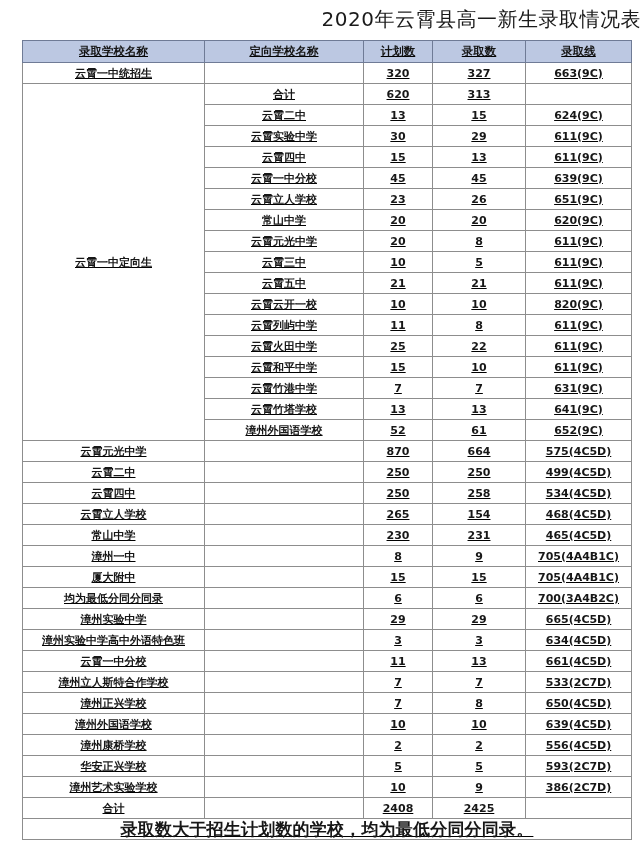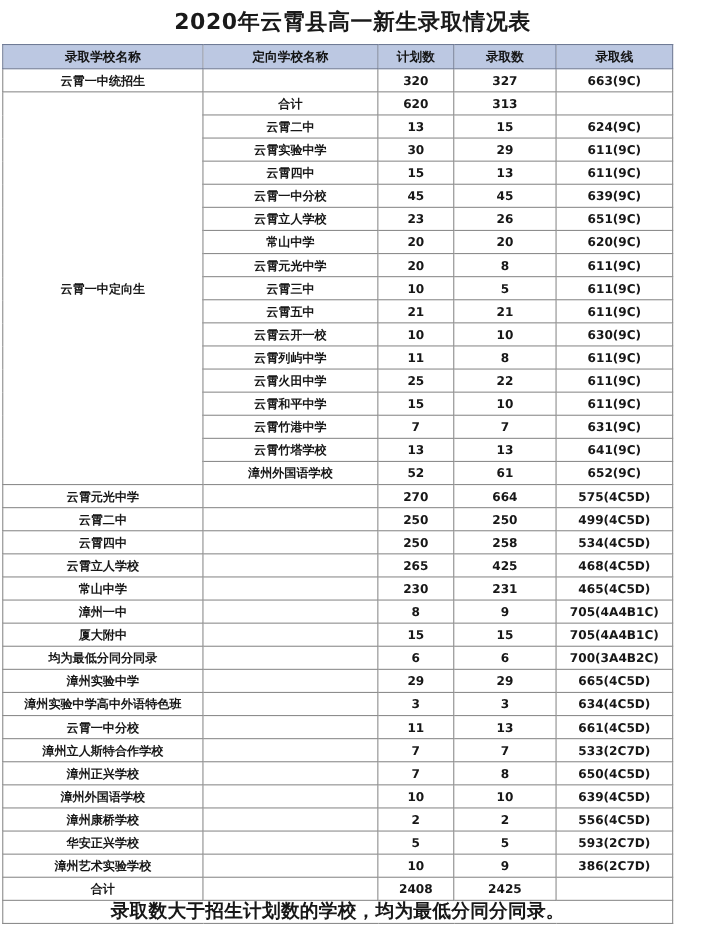--- a/index.html
+++ b/index.html
@@ -12,34 +12,35 @@
     font-family: "DejaVu Sans", "Liberation Sans", sans-serif;
   }
   #page {
     position: relative;
     width: 641px;
     height: 849px;
     background: #ffffff;
     overflow: hidden;
   }
   #title {
-    text-align: center;
+    text-align: right;
     font-size: 20px;
-    font-weight: bold;
+    font-weight: normal;
     color: #1a1a1a;
     letter-spacing: 0.5px;
     padding-top: 7px;
     padding-bottom: 6px;
     line-height: 24px;
   }
   #table-wrap {
     position: absolute;
-    left: 2px;
+    left: 22px;
     top: 40px;
     width: 609px;
+    text-decoration: underline;
   }
   table.recruit {
     border-collapse: collapse;
     width: 609px;
     table-layout: fixed;
     font-size: 11px;
     color: #171717;
   }
   table.recruit col.c1 { width: 182px; }
   table.recruit col.c2 { width: 159px; }
@@ -175,21 +176,21 @@
           <tr>
             <td>云霄五中</td>
             <td>21</td>
             <td>21</td>
             <td>611(9C)</td>
           </tr>
           <tr>
             <td>云霄云开一校</td>
             <td>10</td>
             <td>10</td>
-            <td>630(9C)</td>
+            <td>820(9C)</td>
           </tr>
           <tr>
             <td>云霄列屿中学</td>
             <td>11</td>
             <td>8</td>
             <td>611(9C)</td>
           </tr>
           <tr>
             <td>云霄火田中学</td>
             <td>25</td>
@@ -216,21 +217,21 @@
           </tr>
           <tr>
             <td>漳州外国语学校</td>
             <td>52</td>
             <td>61</td>
             <td>652(9C)</td>
           </tr>
           <tr>
             <td>云霄元光中学</td>
             <td class="blank"></td>
-            <td>270</td>
+            <td>870</td>
             <td>664</td>
             <td>575(4C5D)</td>
           </tr>
           <tr>
             <td>云霄二中</td>
             <td class="blank"></td>
             <td>250</td>
             <td>250</td>
             <td>499(4C5D)</td>
           </tr>
@@ -238,21 +239,21 @@
             <td>云霄四中</td>
             <td class="blank"></td>
             <td>250</td>
             <td>258</td>
             <td>534(4C5D)</td>
           </tr>
           <tr>
             <td>云霄立人学校</td>
             <td class="blank"></td>
             <td>265</td>
-            <td>425</td>
+            <td>154</td>
             <td>468(4C5D)</td>
           </tr>
           <tr>
             <td>常山中学</td>
             <td class="blank"></td>
             <td>230</td>
             <td>231</td>
             <td>465(4C5D)</td>
           </tr>
           <tr>

